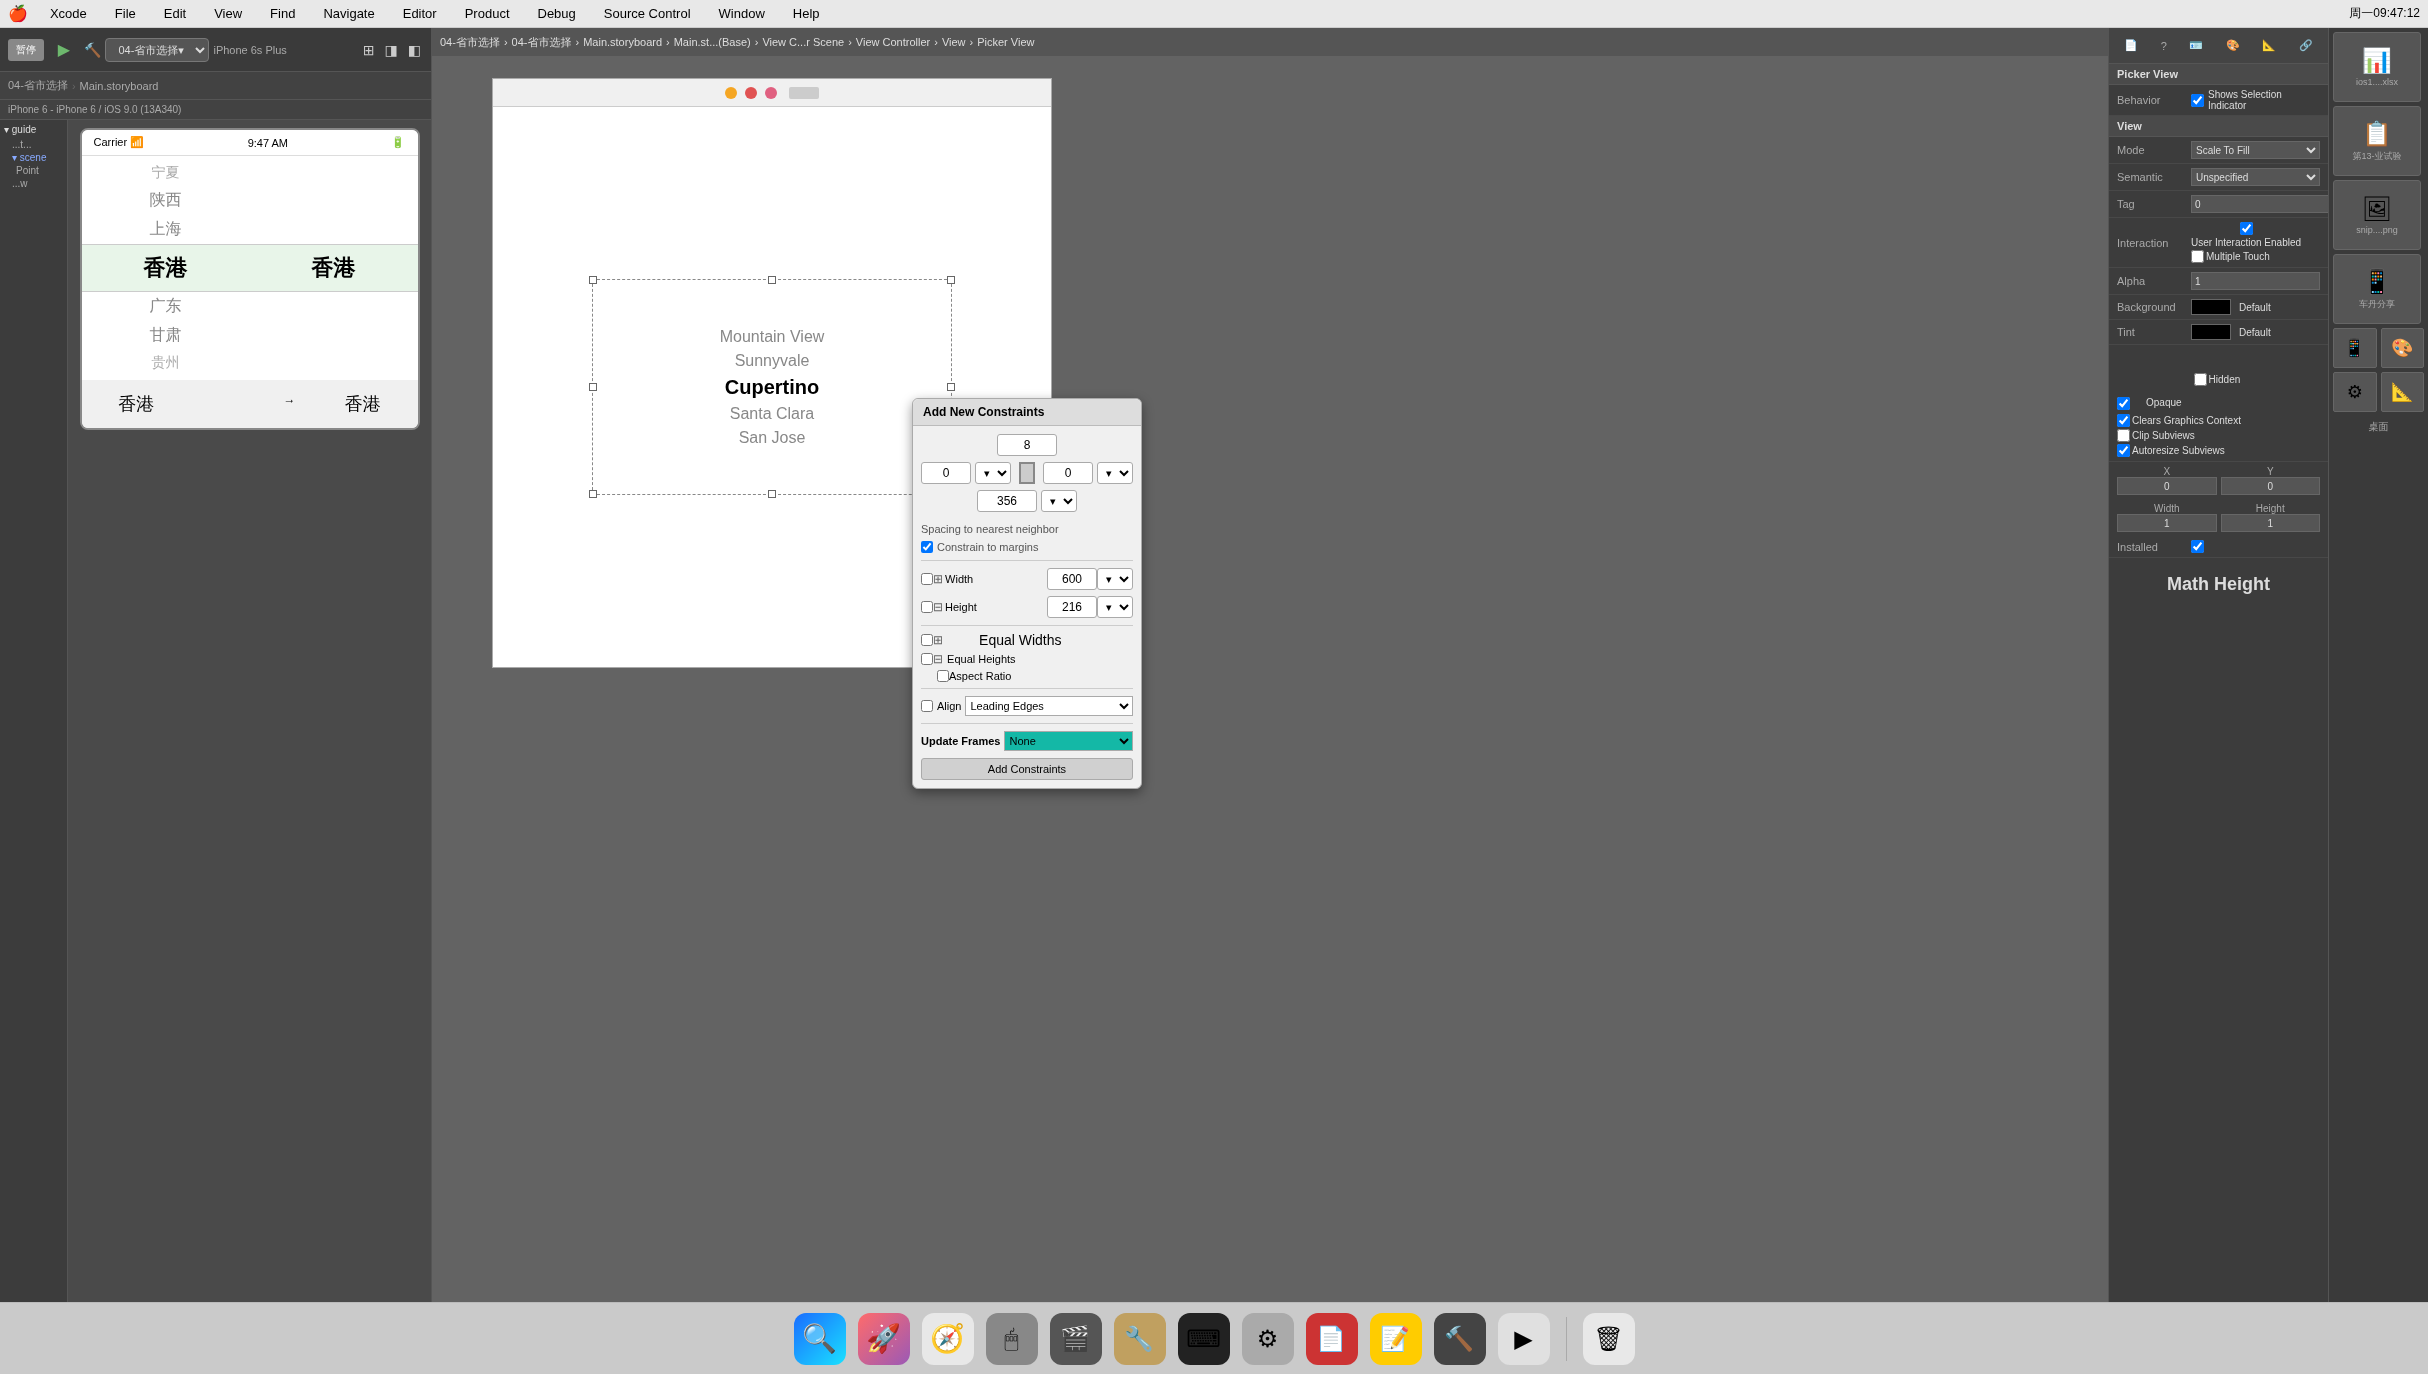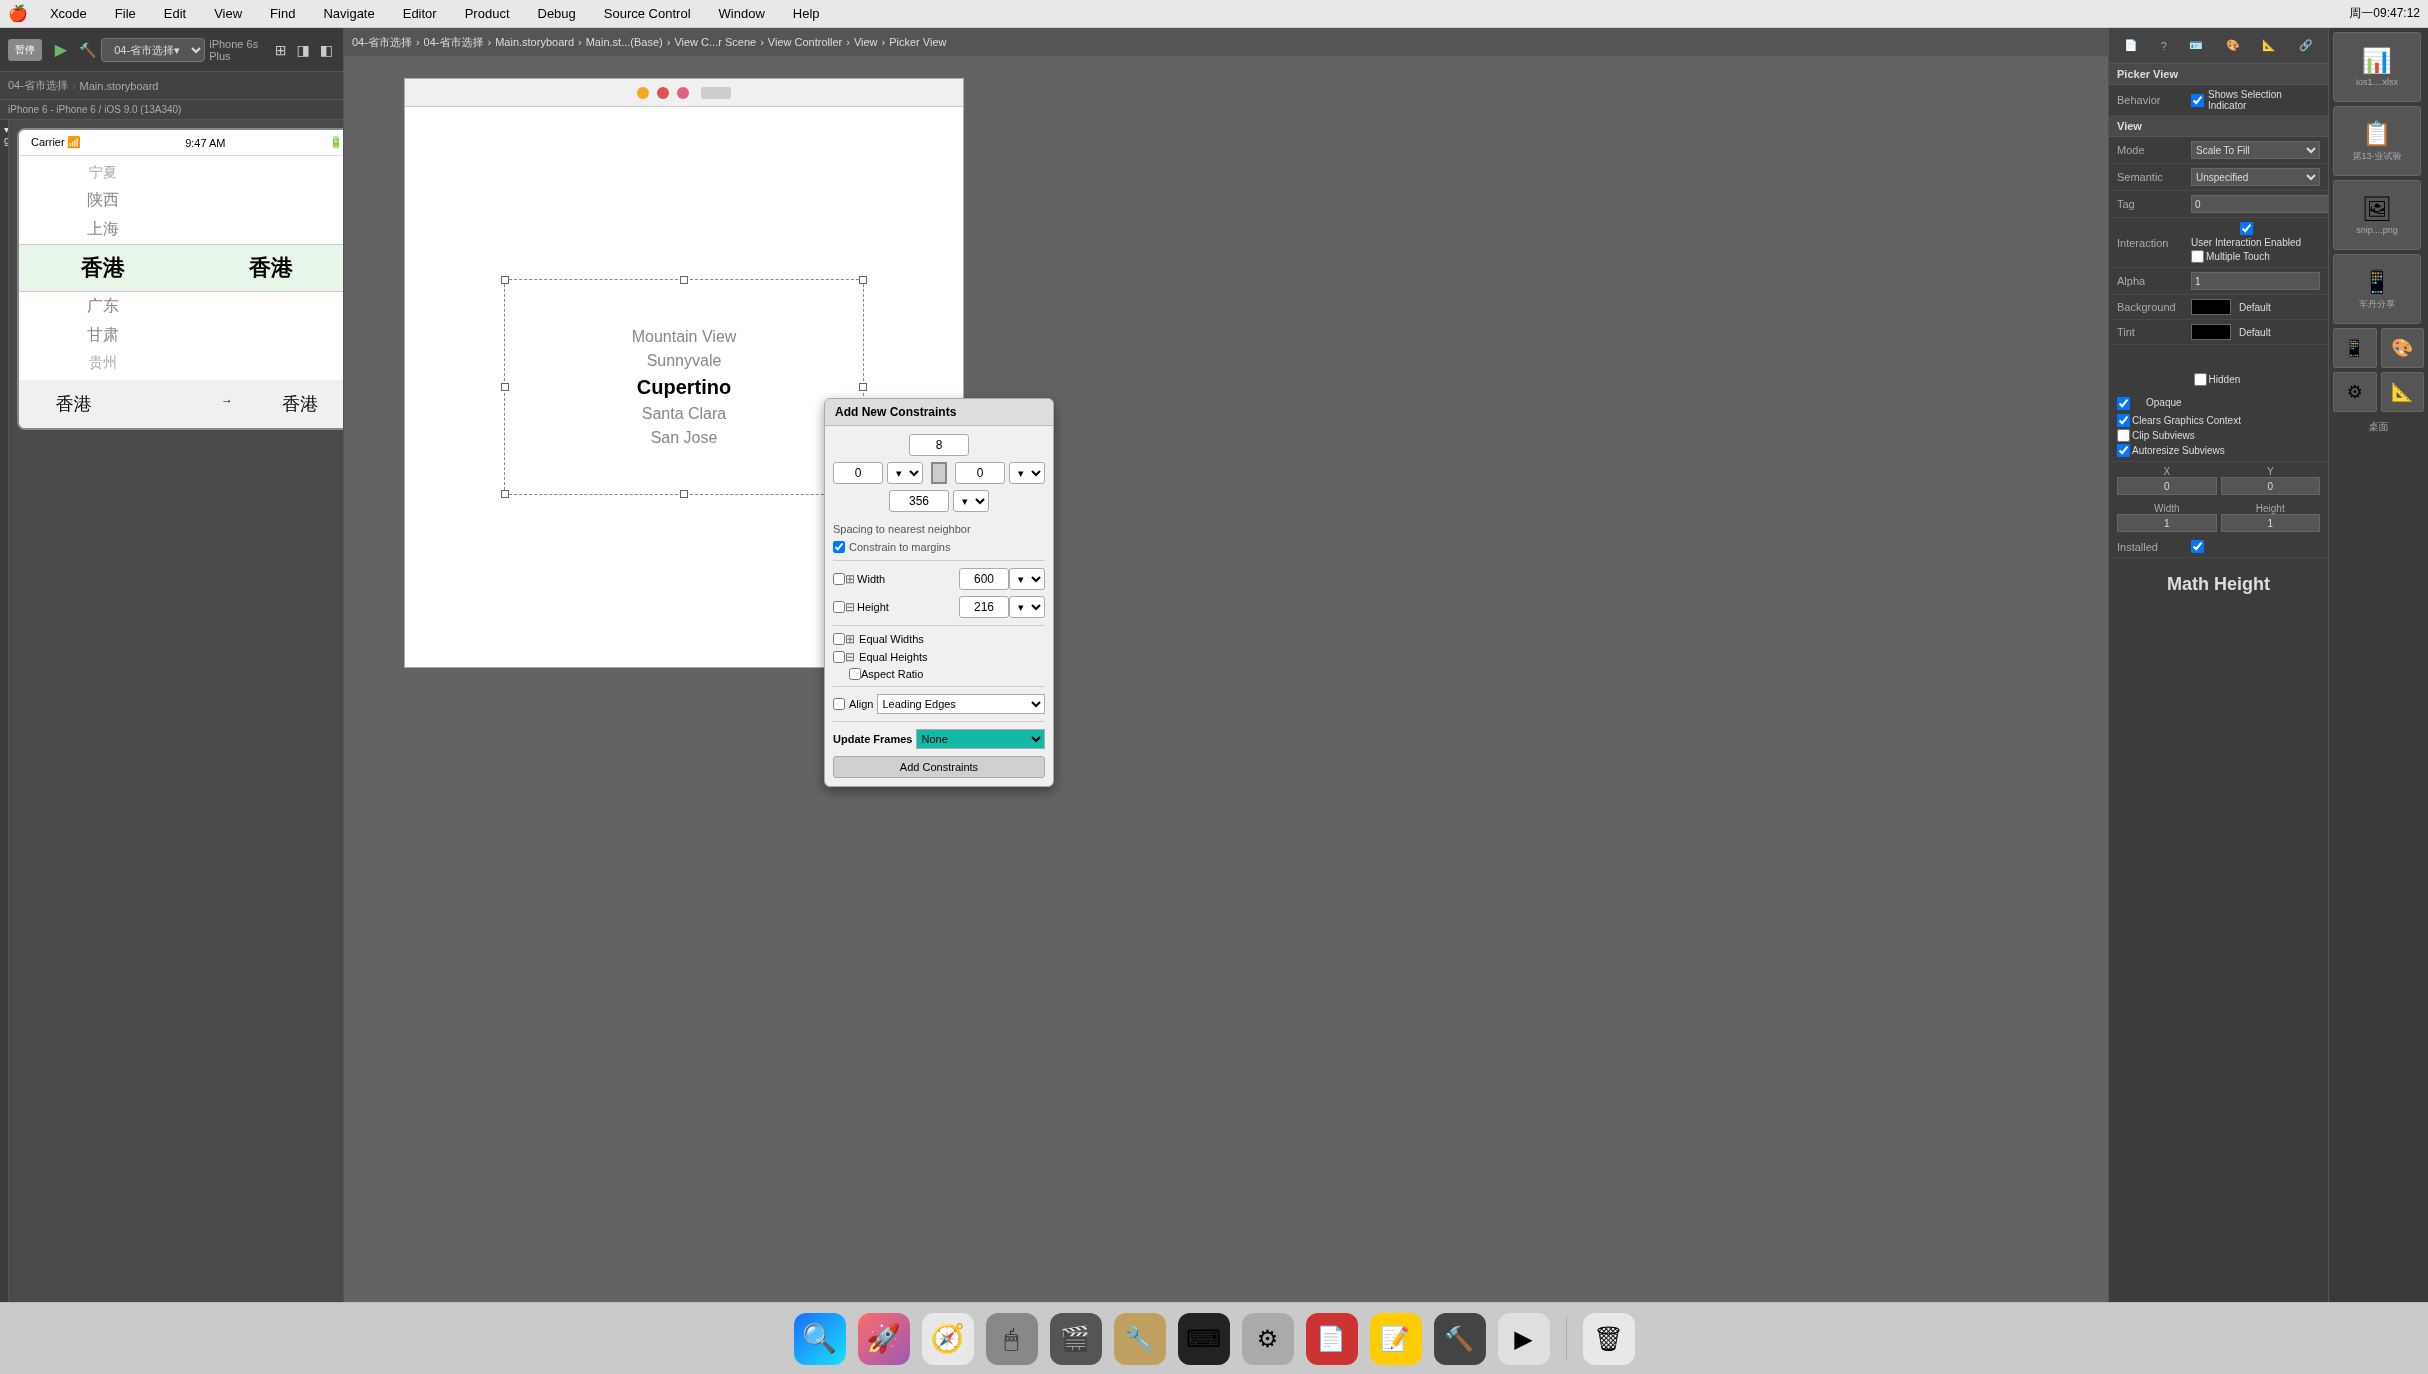--- a/index.html
+++ b/index.html
@@ -100,21 +100,21 @@
   <span class="menubar-item">Source Control</span>
   <span class="menubar-item">Window</span>
   <span class="menubar-item">Help</span>
   <div class="menubar-right">
     <span>周一09:47:12</span>
   </div>
 </div>
 
 <div style="display:flex; height:calc(100vh - 28px - 72px); position:relative;">
 
-  <div style="width:344px; background:#3c3c3c; display:flex; flex-direction:column; border-right:1px solid #555;">
+  <div style="width:432px; background:#3c3c3c; display:flex; flex-direction:column; border-right:1px solid #555;">
 
     <div class="toolbar">
       <button class="toolbar-pause" style="font-size:10px;">暂停</button>
       <button class="toolbar-run">▶</button>
       <div style="display:flex; align-items:center; gap:4px;">
         <span style="font-size:14px;">🔨</span>
         <select class="scheme-selector">
           <option>04-省市选择▾</option>
         </select>
         <span style="color:#aaa; font-size:11px;">iPhone 6s Plus</span>
@@ -300,21 +300,21 @@
           <span style="font-size:12px; margin-right:2px; color:#666;">⊟</span>
           <span style="font-size:11px; flex:1;">Height</span>
           <input class="constraint-input" type="text" value="216" style="width: 50px;">
           <select class="constraint-dropdown"><option>▾</option></select>
         </div>
         <hr class="constraint-divider">
         
         <div style="display:flex; align-items:center; padding:2px 0;">
           <input type="checkbox" class="constraint-check" style="">
           <span style="font-size:12px; margin-right:4px; color:#666;">⊞</span>
-          <span style="font-size:11px;">Equal Widths</span>
+          <span style="font-size:14px;margin-left:32px;">Equal Widths</span>
         </div>
         
         <div style="display:flex; align-items:center; padding:2px 0;">
           <input type="checkbox" class="constraint-check" style="">
           <span style="font-size:12px; margin-right:4px; color:#666;">⊟</span>
           <span style="font-size:11px;">Equal Heights</span>
         </div>
         
         <div style="display:flex; align-items:center; padding:2px 16px;">
           <input type="checkbox" class="constraint-check" style="">

